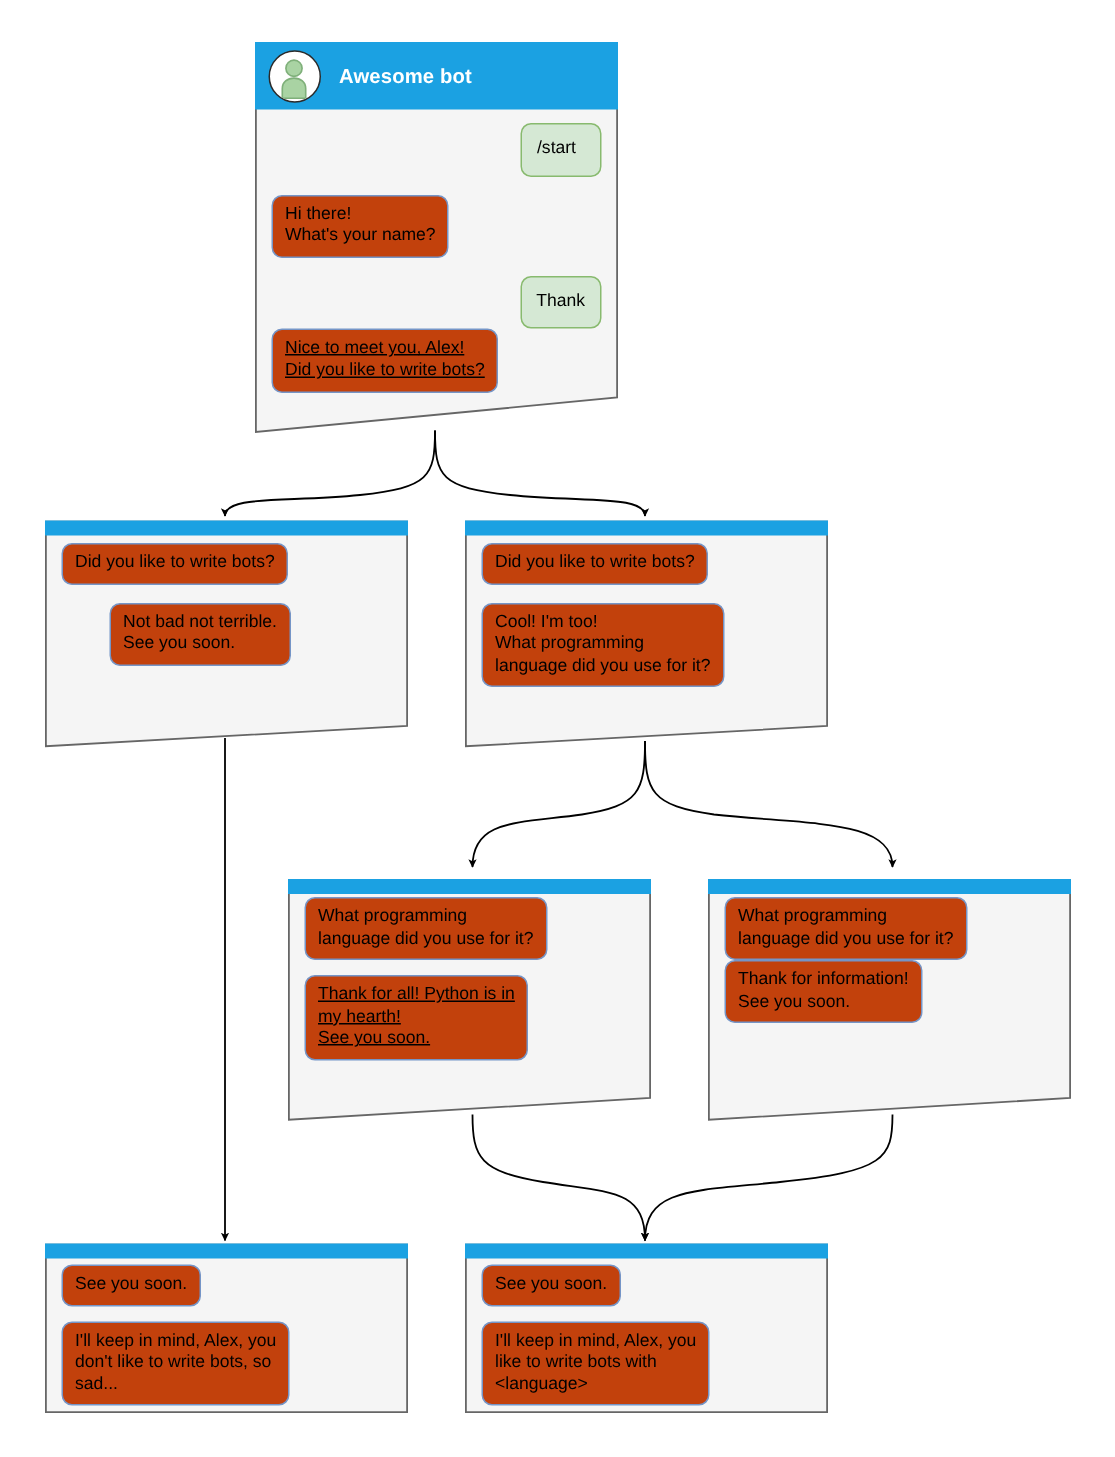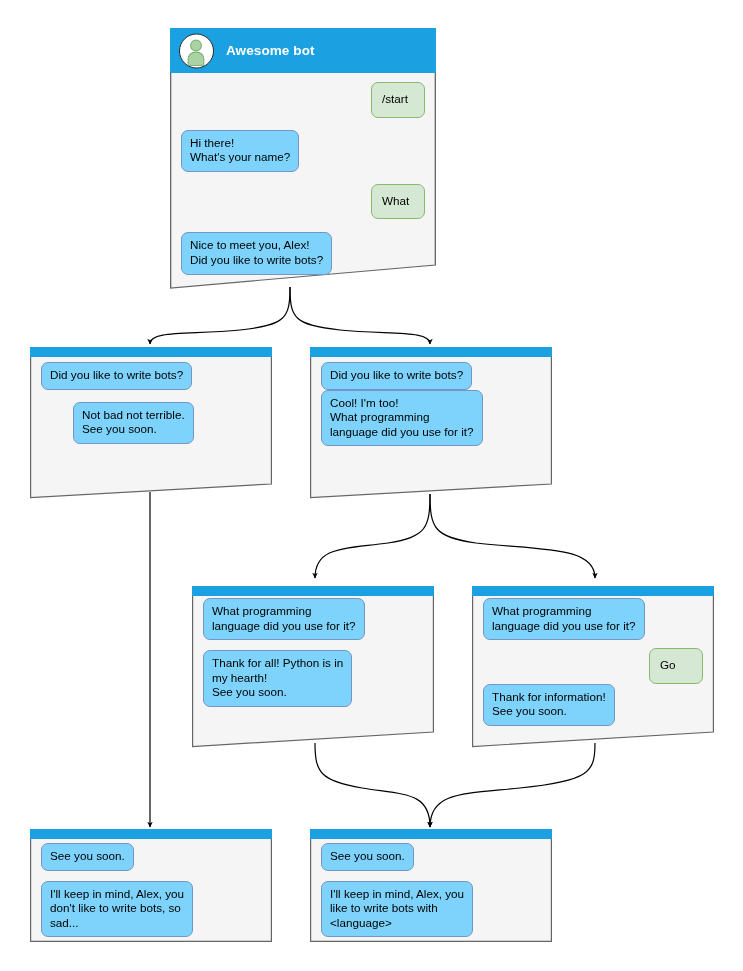--- a/index.html
+++ b/index.html
@@ -101,21 +101,21 @@
     padding: 5px 8px 6px 8px;
     font-size: 11.7px;
     line-height: 14.6px;
     color: #000000;
     white-space: pre-line;
     box-sizing: border-box;
     border-width: 1.2px;
     border-style: solid;
   }
   .bubble.bot {
-    background: #7dd3fc;
+    background: #c2410c;
     border-color: #7595c7;
   }
   .bubble.user {
     background: #d5e8d4;
     border-color: #88ba6e;
     text-align: left;
     min-width: 54px;
     padding: 9px 10px 10px 10px;
   }
 </style>
@@ -139,21 +139,21 @@
 
     <path d="M 430,494 C 430,528 434,537 476,543 C 540,550 595,546 595,578" fill="none" stroke="#000000" stroke-width="1.2" marker-end="url(#arrow)"></path>
 
     <path d="M 150,492 L 150,827" fill="none" stroke="#000000" stroke-width="1.2" marker-end="url(#arrow)"></path>
 
     <path d="M 315,743 C 315,772 320,781 362,788 C 405,795 430,792 430,827" fill="none" stroke="#000000" stroke-width="1.2" marker-end="url(#arrow)"></path>
 
     <path d="M 595,743 C 595,772 590,781 520,788 C 462,794 430,792 430,827" fill="none" stroke="#000000" stroke-width="1.2" marker-end="url(#arrow)"></path>
   </svg>
 
-  <div class="node" style="left:170px; top:28px; width:266px; height:262px;">
+  <div class="node" style="left:170px; top:28px; width:242px; height:262px;">
     <svg class="node-shape" viewBox="0 0 242 262" preserveAspectRatio="none">
       <path d="M 0.6,0.6 L 241.4,0.6 L 241.4,237 L 0.6,260 Z" fill="#f5f5f5" stroke="#666666" stroke-width="1.2"></path>
     </svg>
     <div class="node-inner">
       <div class="hdr hdr-tall">
         <span class="avatar">
           <svg viewBox="0 0 32 32" width="32" height="32">
             <circle cx="16" cy="11" r="5.4" fill="#a9d3a3" stroke="#7fb07a" stroke-width="1.1"></circle>
             <path d="M 8.2,31 L 8.2,24.5 C 8.2,20.3 11.6,17.6 16,17.6 C 20.4,17.6 23.8,20.3 23.8,24.5 L 23.8,31 Z" fill="#a9d3a3" stroke="#7fb07a" stroke-width="1.1"></path>
           </svg>
@@ -162,23 +162,23 @@
       </div>
       <div class="msgs" style="top:45px;">
         <div class="row user" style="margin-top:9px;align-items:flex-end;">
           <span class="bubble user">/start</span>
         </div>
         <div class="row bot" style="margin-top:12px;">
           <span class="bubble bot">Hi there!
 What's your name?</span>
         </div>
         <div class="row user" style="margin-top:12px;">
-          <span class="bubble user">What</span>
-        </div>
-        <div class="row bot" style="margin-top:13px;">
+          <span class="bubble user">Thank</span>
+        </div>
+        <div class="row bot" style="margin-top:0;text-decoration:underline;">
           <span class="bubble bot">Nice to meet you, Alex!
 Did you like to write bots?</span>
         </div>
       </div>
     </div>
   </div>
 
   <div class="node" style="left:30px; top:347px; width:242px; height:152px;">
     <svg class="node-shape" viewBox="0 0 242 152" preserveAspectRatio="none">
       <path d="M 0.6,0.6 L 241.4,0.6 L 241.4,137 L 0.6,150.5 Z" fill="#f5f5f5" stroke="#666666" stroke-width="1.2"></path>
@@ -200,62 +200,59 @@
   <div class="node" style="left:310px; top:347px; width:242px; height:152px;">
     <svg class="node-shape" viewBox="0 0 242 152" preserveAspectRatio="none">
       <path d="M 0.6,0.6 L 241.4,0.6 L 241.4,137 L 0.6,150.5 Z" fill="#f5f5f5" stroke="#666666" stroke-width="1.2"></path>
     </svg>
     <div class="node-inner">
       <div class="hdr"></div>
       <div class="msgs" style="top:10px;">
         <div class="row bot" style="margin-top:5px;">
           <span class="bubble bot">Did you like to write bots?</span>
         </div>
-        <div class="row bot" style="">
+        <div class="row bot" style="margin-top:12px;">
           <span class="bubble bot">Cool! I'm too!
 What programming
 language did you use for it?</span>
         </div>
       </div>
     </div>
   </div>
 
   <div class="node" style="left:192px; top:586px; width:242px; height:162px;">
     <svg class="node-shape" viewBox="0 0 242 162" preserveAspectRatio="none">
       <path d="M 0.6,0.6 L 241.4,0.6 L 241.4,146 L 0.6,160.5 Z" fill="#f5f5f5" stroke="#666666" stroke-width="1.2"></path>
     </svg>
     <div class="node-inner">
       <div class="hdr"></div>
       <div class="msgs" style="top:10px;">
         <div class="row bot" style="margin-top:2px;">
           <span class="bubble bot">What programming
 language did you use for it?</span>
         </div>
-        <div class="row bot" style="margin-top:10px;">
+        <div class="row bot" style="margin-top:10px;text-decoration:underline;">
           <span class="bubble bot">Thank for all! Python is in
 my hearth!
 See you soon.</span>
         </div>
       </div>
     </div>
   </div>
 
   <div class="node" style="left:472px; top:586px; width:242px; height:162px;">
     <svg class="node-shape" viewBox="0 0 242 162" preserveAspectRatio="none">
       <path d="M 0.6,0.6 L 241.4,0.6 L 241.4,146 L 0.6,160.5 Z" fill="#f5f5f5" stroke="#666666" stroke-width="1.2"></path>
     </svg>
     <div class="node-inner">
       <div class="hdr"></div>
       <div class="msgs" style="top:10px;">
         <div class="row bot" style="margin-top:2px;">
           <span class="bubble bot">What programming
 language did you use for it?</span>
-        </div>
-        <div class="row user" style="margin-top:8px;">
-          <span class="bubble user">Go</span>
         </div>
         <div class="row bot" style="">
           <span class="bubble bot">Thank for information!
 See you soon.</span>
         </div>
       </div>
     </div>
   </div>
 
   <div class="node" style="left:30px; top:829px; width:242px; height:113px;">

